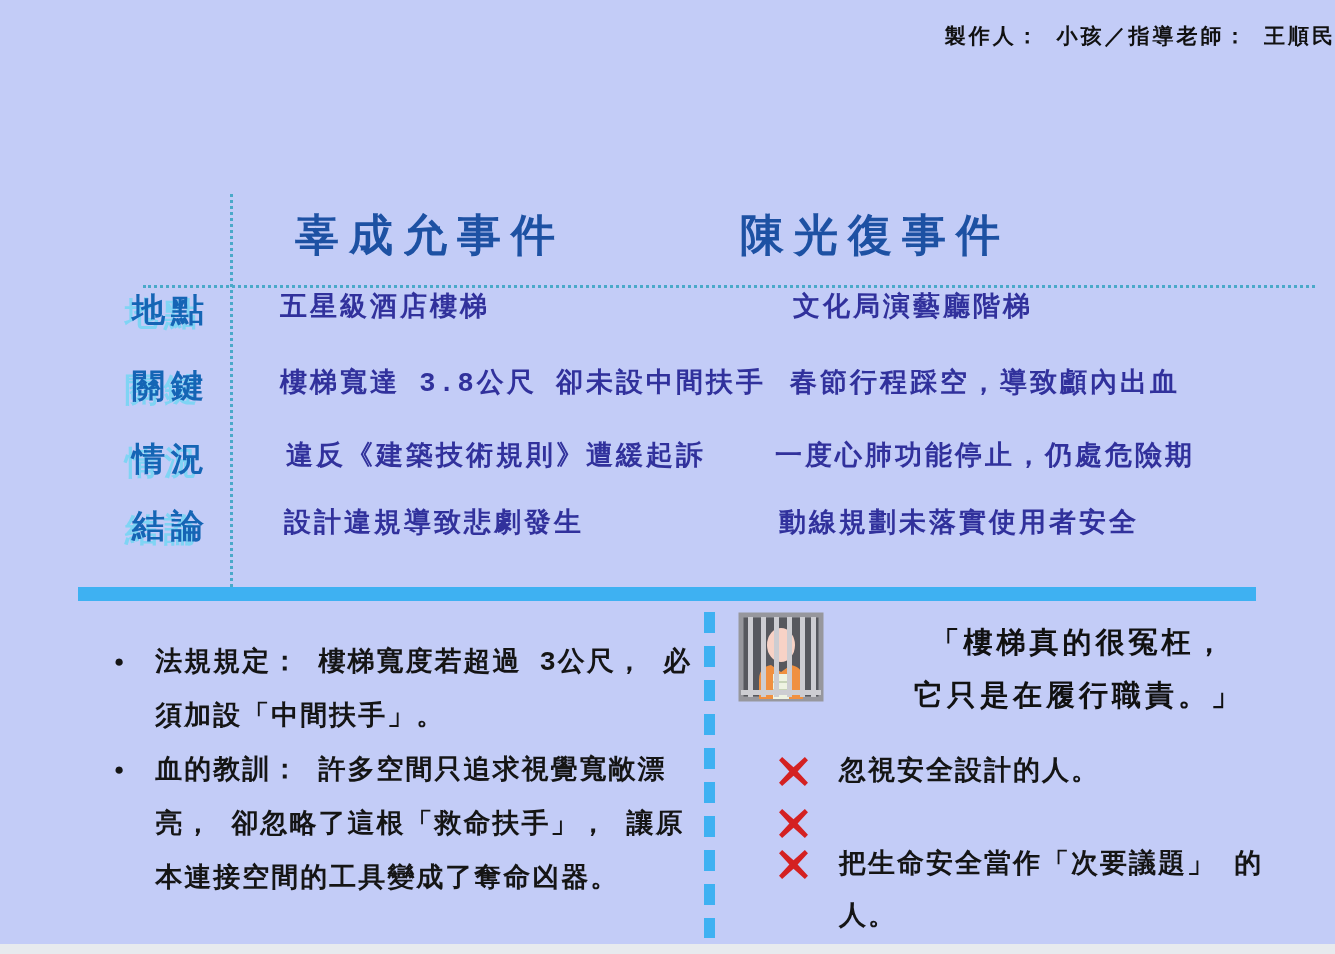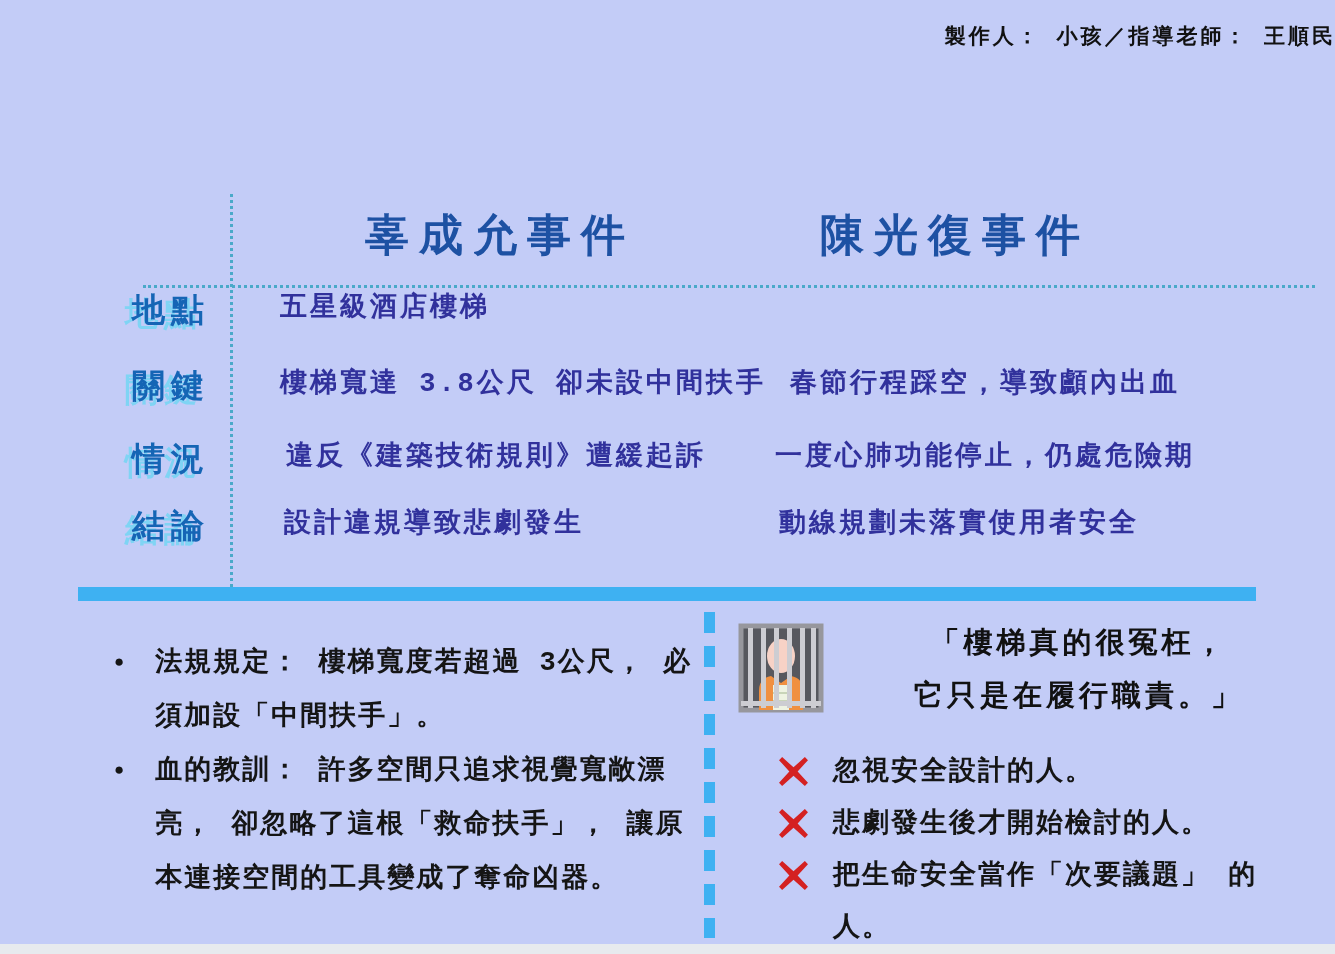--- a/index.html
+++ b/index.html
@@ -18,21 +18,21 @@
   .title{
     position:absolute;top:52px;left:0;width:100%;margin:0;
     text-align:center;font-size:106px;font-weight:800;
     color:#ffc617;letter-spacing:22px;
     text-shadow:7px 9px 0 #f0879d,-5px 9px 0 #f0879d;
     white-space:nowrap;
   }
   
   .col-header{
     position:absolute;top:206px;font-size:44px;font-weight:800;
-    color:#1d51a3;letter-spacing:10px;text-align:center;white-space:nowrap;
+    color:#1d51a3;letter-spacing:10px;white-space:nowrap;
   }
   .col-header.left{left:295px;width:410px;}
   .col-header.right{left:740px;width:430px;}
   
   .hdotted{position:absolute;left:143px;top:285px;width:1172px;height:0;border-top:3px dotted #4aa9c9;}
   .vdotted{position:absolute;left:230px;top:194px;height:393px;width:0;border-left:3px dotted #4aa9c9;}
   
   .trow{position:absolute;left:0;width:100%;height:50px;}
   .rlabel{
     position:absolute;left:132px;font-size:33px;font-weight:800;
@@ -57,29 +57,29 @@
     font-size:27px;line-height:54px;font-weight:600;color:#151515;letter-spacing:2px;
   }
   .info-head{display:flex;align-items:flex-start;gap:14px;}
   .warn-icon{flex:0 0 auto;width:38px;height:34px;margin-top:11px;}
   .warn-icon svg{display:block;width:38px;height:34px;}
   .bullet-row{display:flex;align-items:flex-start;gap:13px;margin-left:6px;}
   .bullet{flex:0 0 auto;font-size:17px;line-height:54px;}
   .bullet-text{flex:1;margin-left:16px;}
   
   .quote-panel{position:absolute;left:738px;top:612px;width:588px;}
-  .quote-row{display:flex;align-items:center;gap:8px;}
+  .quote-row{display:flex;align-items:flex-start;gap:8px;}
   .prison-icon{flex:0 0 auto;width:86px;height:90px;}
   .prison-icon svg{display:block;width:86px;height:90px;}
   .quote-text{
     flex:1;font-size:29px;line-height:53px;font-weight:600;color:#111;
     letter-spacing:4px;text-align:center;padding-top:6px;white-space:nowrap;
   }
   .x-list{margin-top:22px;margin-left:40px;}
-  .x-row{display:flex;align-items:flex-start;gap:24px;font-size:27px;line-height:52px;font-weight:600;color:#151515;letter-spacing:2px;}
+  .x-row{display:flex;align-items:flex-start;gap:30px;font-size:27px;line-height:52px;font-weight:600;color:#151515;letter-spacing:2px;}
   .x-icon{flex:0 0 auto;width:31px;height:31px;margin-top:10px;}
   .x-icon svg{display:block;width:31px;height:31px;}
   .x-text{flex:1;max-width:480px;}
   
   .bottom-strip{position:absolute;left:0;bottom:0;width:100%;height:10px;background:#e7eaee;}
 </style>
 </head>
 <body>
 
 <div class="poster">
@@ -89,20 +89,21 @@
 
   <div class="col-header left">辜成允事件</div>
   <div class="col-header right">陳光復事件</div>
 
   <div class="hdotted"></div>
   <div class="vdotted"></div>
 
   <div class="trow" style="top:288px">
     <span class="rlabel">地點</span>
     <span class="cell lcell">五星級酒店樓梯</span>
+    <span class="cell rcell" style="left:793px">文化局演藝廳階梯</span>
   </div>
   <div class="trow" style="top:364px">
     <span class="rlabel">關鍵</span>
     <span class="cell lcell">樓梯寬達 3.8公尺 卻未設中間扶手</span>
     <span class="cell rcell" style="left:790px">春節行程踩空，導致顱內出血</span>
   </div>
   <div class="trow" style="top:437px">
     <span class="rlabel">情況</span>
     <span class="cell lcell" style="left:286px">違反《建築技術規則》遭緩起訴</span>
     <span class="cell rcell" style="left:775px">一度心肺功能停止，仍處危險期</span>
@@ -161,21 +162,20 @@
           </svg>
         </span>
         <div class="x-text">忽視安全設計的人。</div>
       </div>
       <div class="x-row">
         <span class="x-icon">
           <svg viewBox="0 0 30 30" xmlns="http://www.w3.org/2000/svg">
             <path d="M4 1 L15 11 L26 1 L29 4 L19 15 L29 26 L26 29 L15 19 L4 29 L1 26 L11 15 L1 4 Z" fill="#d42121"></path>
           </svg>
         </span>
-        <div class="x-text">悲劇發生後才開始檢討的人。</div>
       </div>
       <div class="x-row">
         <span class="x-icon">
           <svg viewBox="0 0 30 30" xmlns="http://www.w3.org/2000/svg">
             <path d="M4 1 L15 11 L26 1 L29 4 L19 15 L29 26 L26 29 L15 19 L4 29 L1 26 L11 15 L1 4 Z" fill="#d42121"></path>
           </svg>
         </span>
         <div class="x-text">把生命安全當作「次要議題」 的人。</div>
       </div>
     </div>

